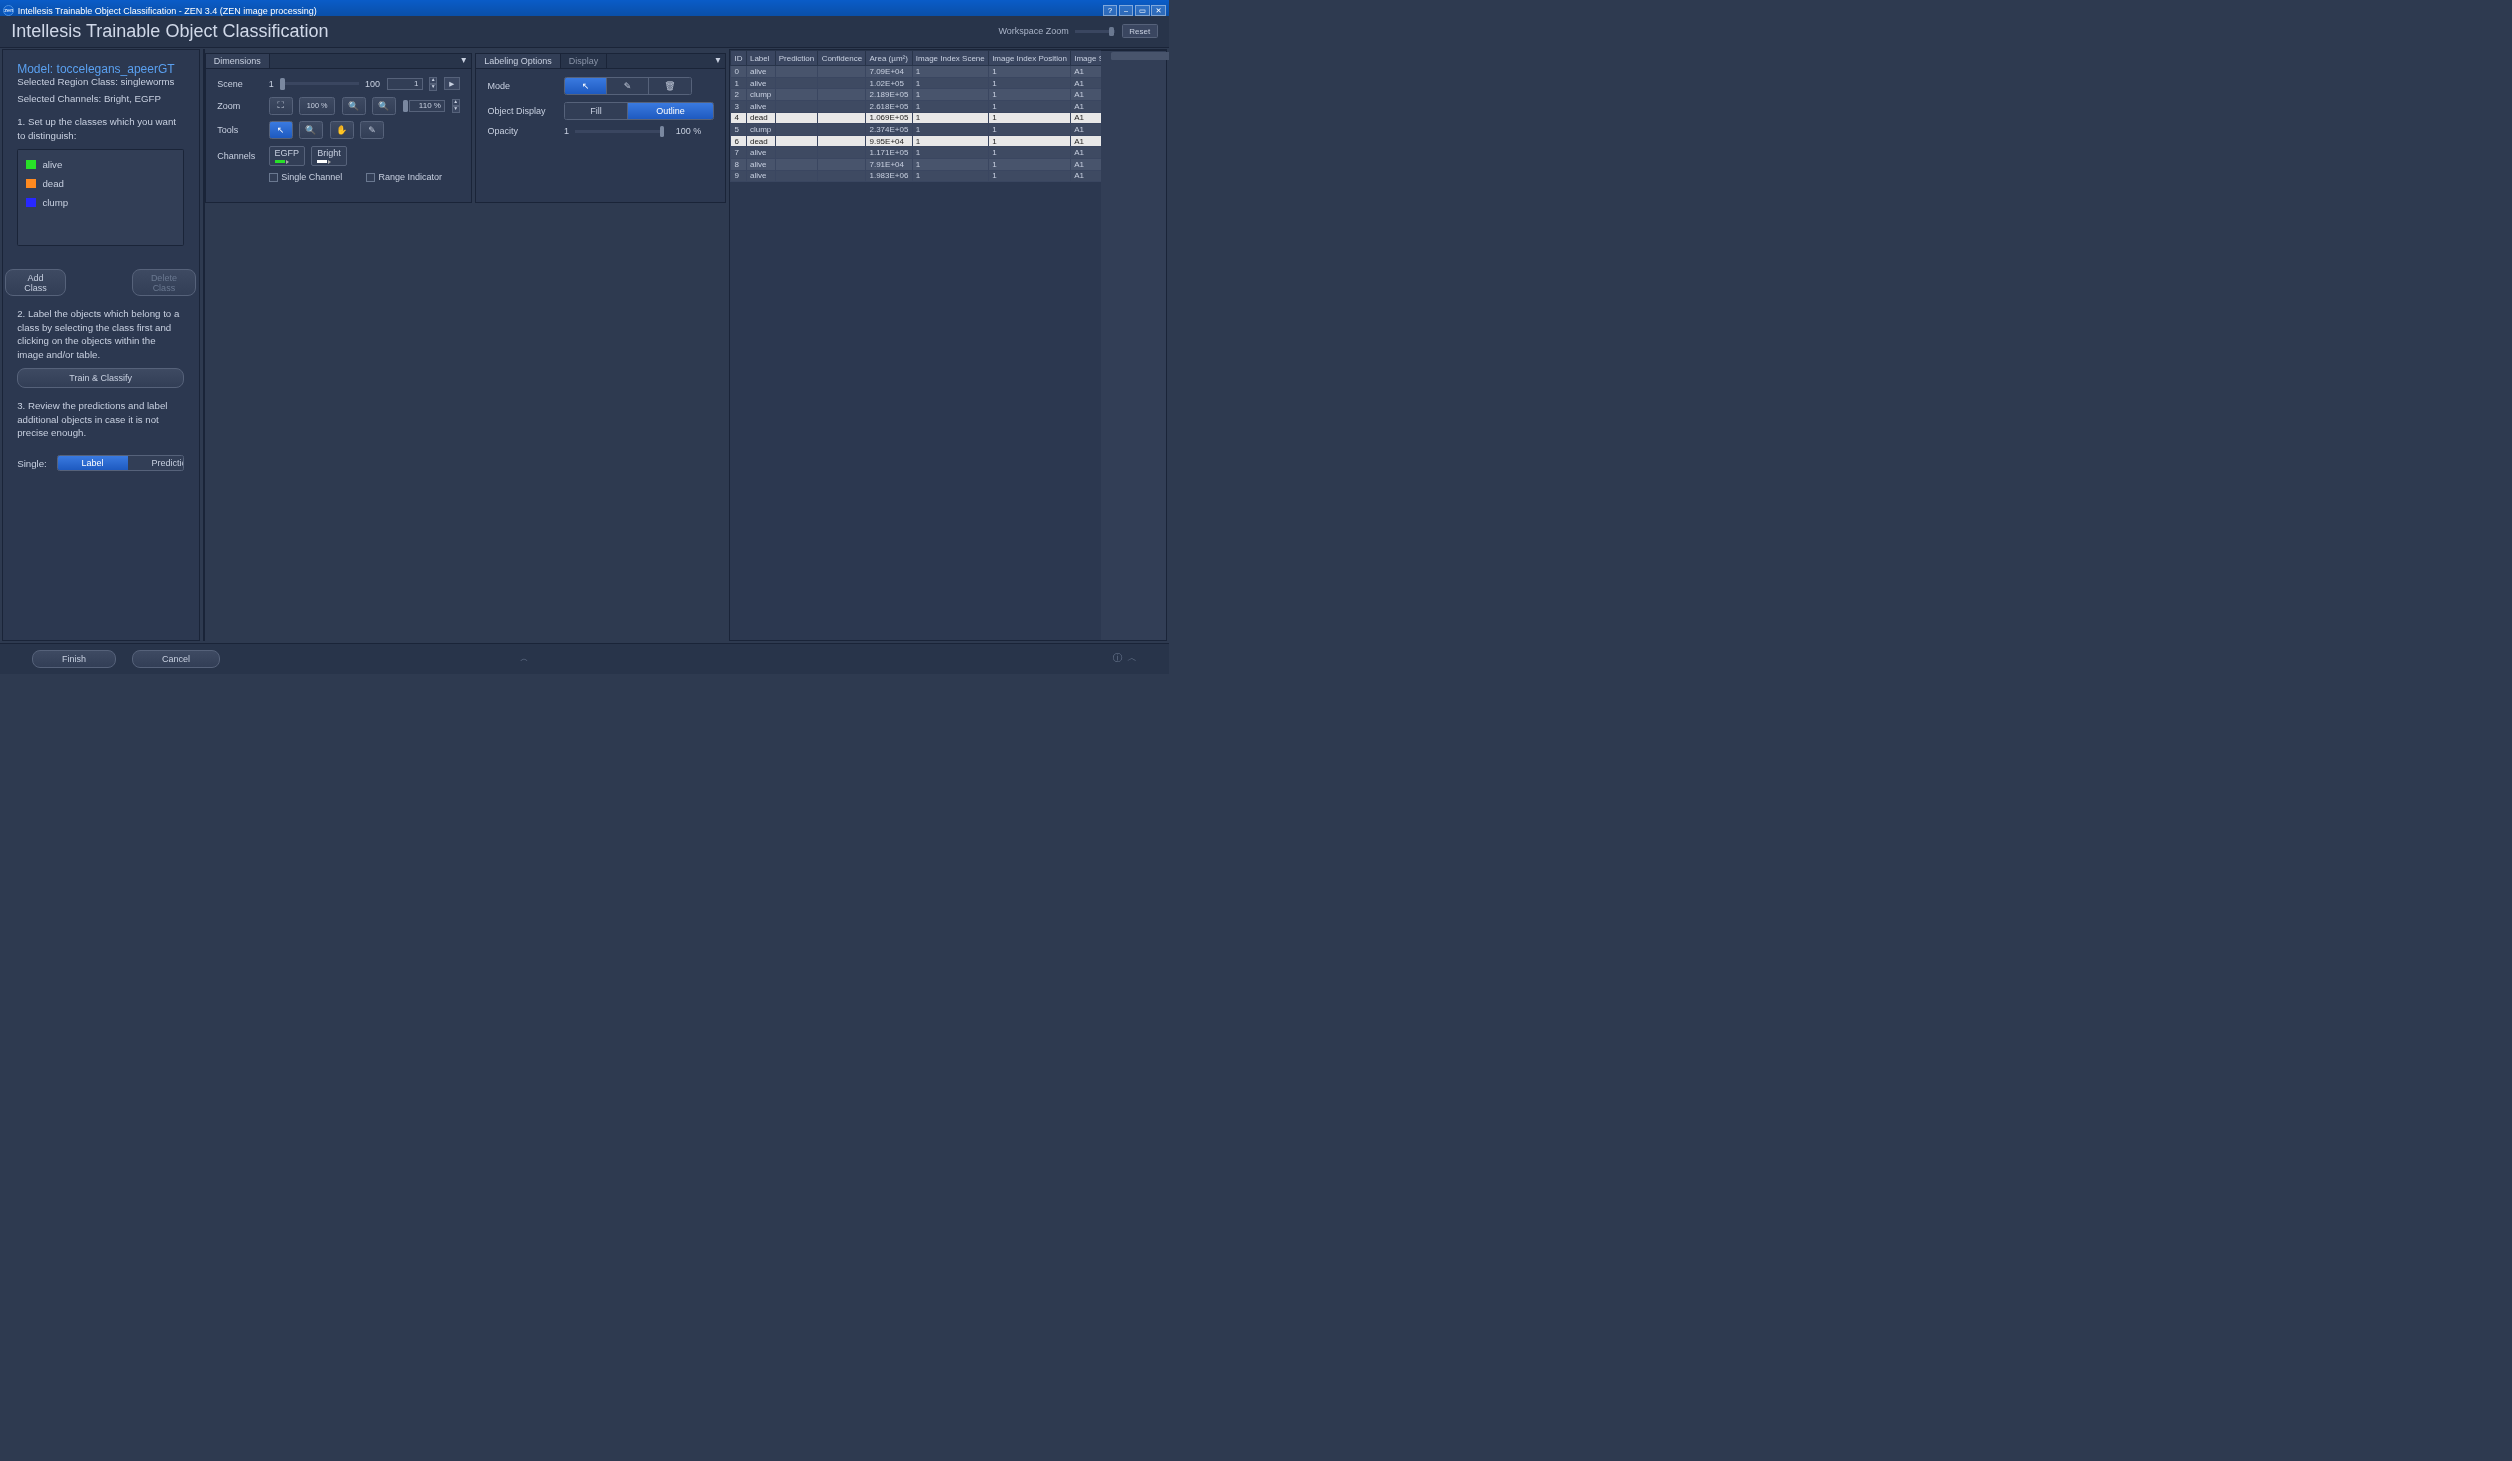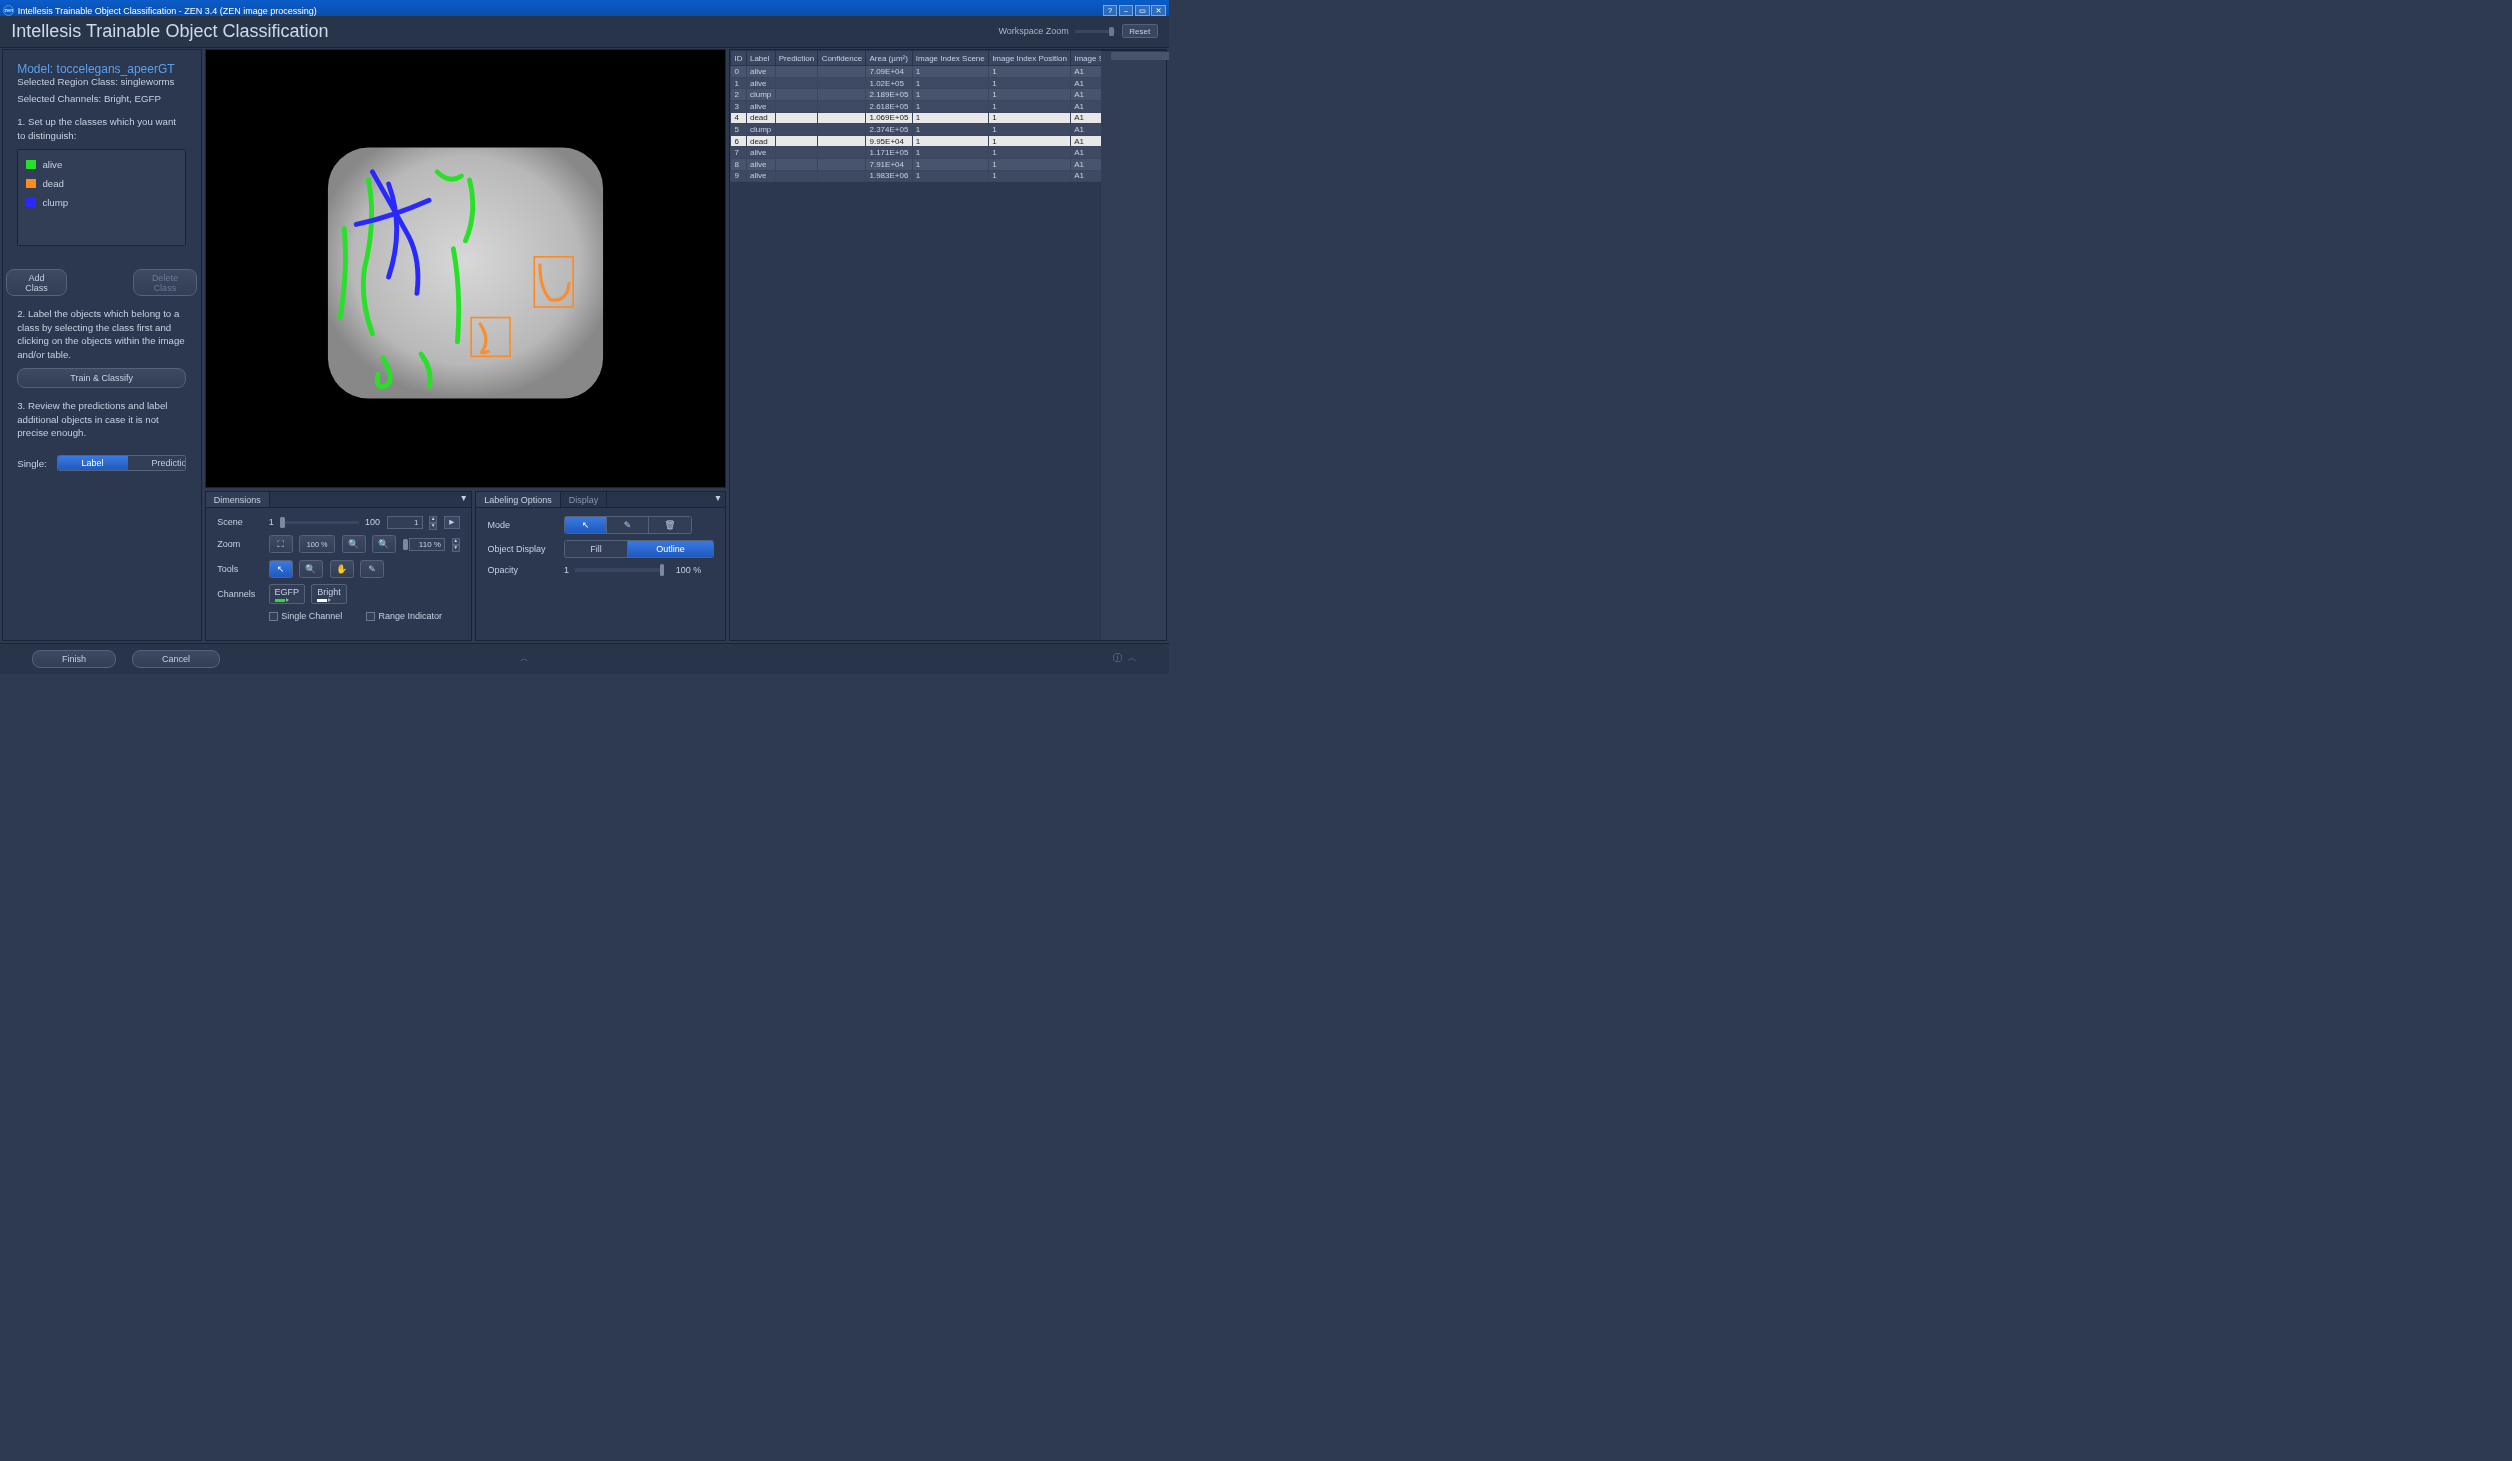--- a/index.html
+++ b/index.html
@@ -22,21 +22,21 @@
 .class-item{display:flex;align-items:center;padding:4px 8px;cursor:pointer}
 .swatch{width:9.7px;height:9.7px;margin-right:6.5px}
 .btn-row{display:flex;gap:66px;margin-top:23px;justify-content:center}
 .btn{background:linear-gradient(#3e4a62,#323e56);border:0.8px solid #56627a;color:#c8d0e0;font-size:9px;padding:2.4px 18px;border-radius:8px;cursor:pointer}
 .btn.disabled{color:#6a7890}
 .btn.wide{width:100%;padding:4px 0;border-radius:8px}
 .display-row{display:flex;align-items:center;gap:9.7px;margin-top:14.6px}
 .seg-btns{display:flex;border:0.8px solid #56627a;border-radius:2.4px;overflow:hidden}
 .seg-btn{padding:2.4px 24px;font-size:9px;cursor:pointer;background:#323e56}
 .seg-btn.active{background:linear-gradient(#3a7ae0,#1e5ac0);color:#fff}
-.center{flex:1;display:flex;flex-direction:column;margin:1.6px}
+.center{flex:1;display:flex;margin:1.6px}
 .viewer{flex:1;background:#000;border:0.8px solid #1a2438;display:flex;align-items:center;justify-content:center;position:relative;min-height:324px}
 .viewer svg{max-width:100%;max-height:100%}
 .bottom-panels{display:flex;height:150px;margin-top:3.2px;gap:3.2px}
 .panel{background:#2c3850;border:0.8px solid #1a2438;flex:1;display:flex;flex-direction:column}
 .panel-tabs{display:flex;background:#28344a;border-bottom:0.8px solid #1a2438}
 .tab{padding:2.4px 8px;font-size:9px;cursor:pointer;color:#8a94a8;border-right:0.8px solid #1a2438}
 .tab.active{background:#323e56;color:#c8d0e0}
 .tab-drop{margin-left:auto;width:14.6px;text-align:center;cursor:pointer}
 .panel-body{padding:8px 11.3px;font-size:9px}
 .control-row{display:flex;align-items:center;margin-bottom:6.5px;gap:6.5px}

